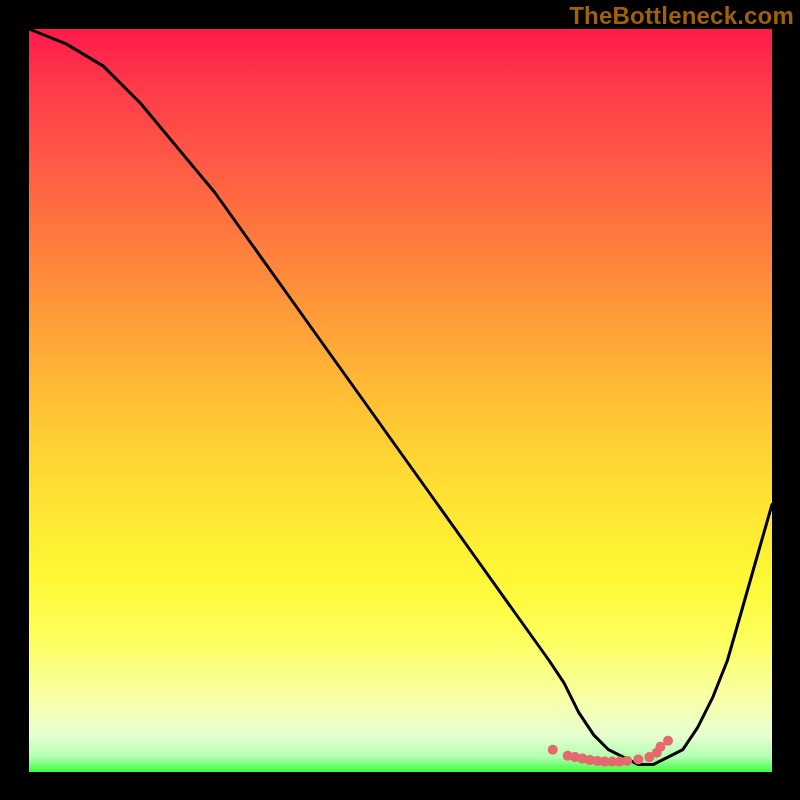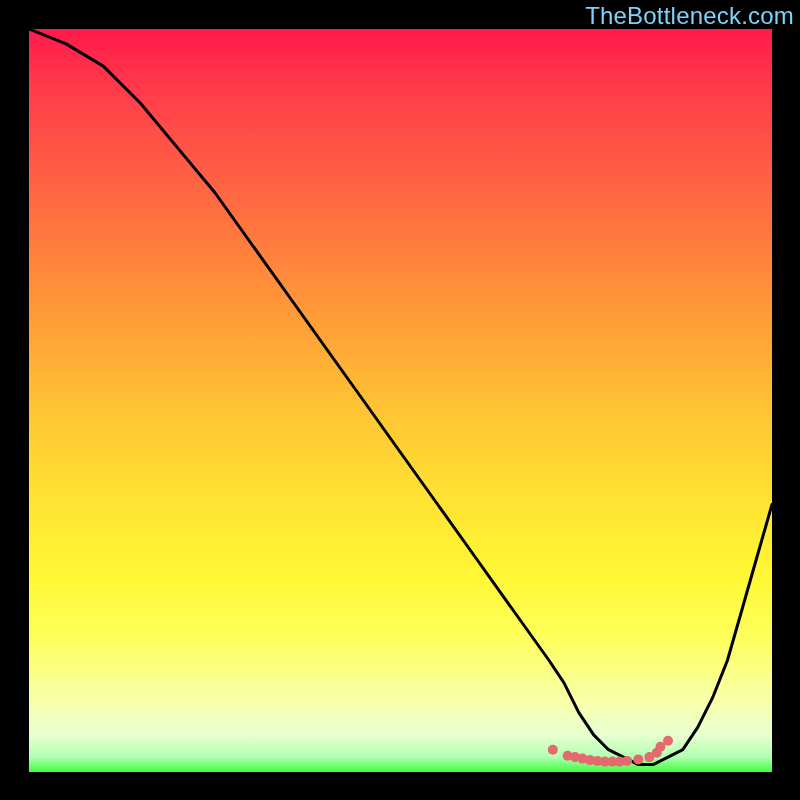--- a/index.html
+++ b/index.html
@@ -38,22 +38,22 @@
       #e8ffd0 95%,
       #b2ffb2 98%,
       #3cff3c 100%);
   }
   .watermark {
     position: absolute;
     right: 6px;
     top: 2px;
     font-family: Arial, Helvetica, sans-serif;
     font-size: 24px;
-    font-weight: 400;
-    color: #7dd3fc;
+    font-weight: 700;
+    color: #a16207;
     letter-spacing: 0.2px;
     user-select: none;
   }
   svg.curve {
     position: absolute;
     left: 29px;
     top: 29px;
     width: 743px;
     height: 743px;
     pointer-events: none;

